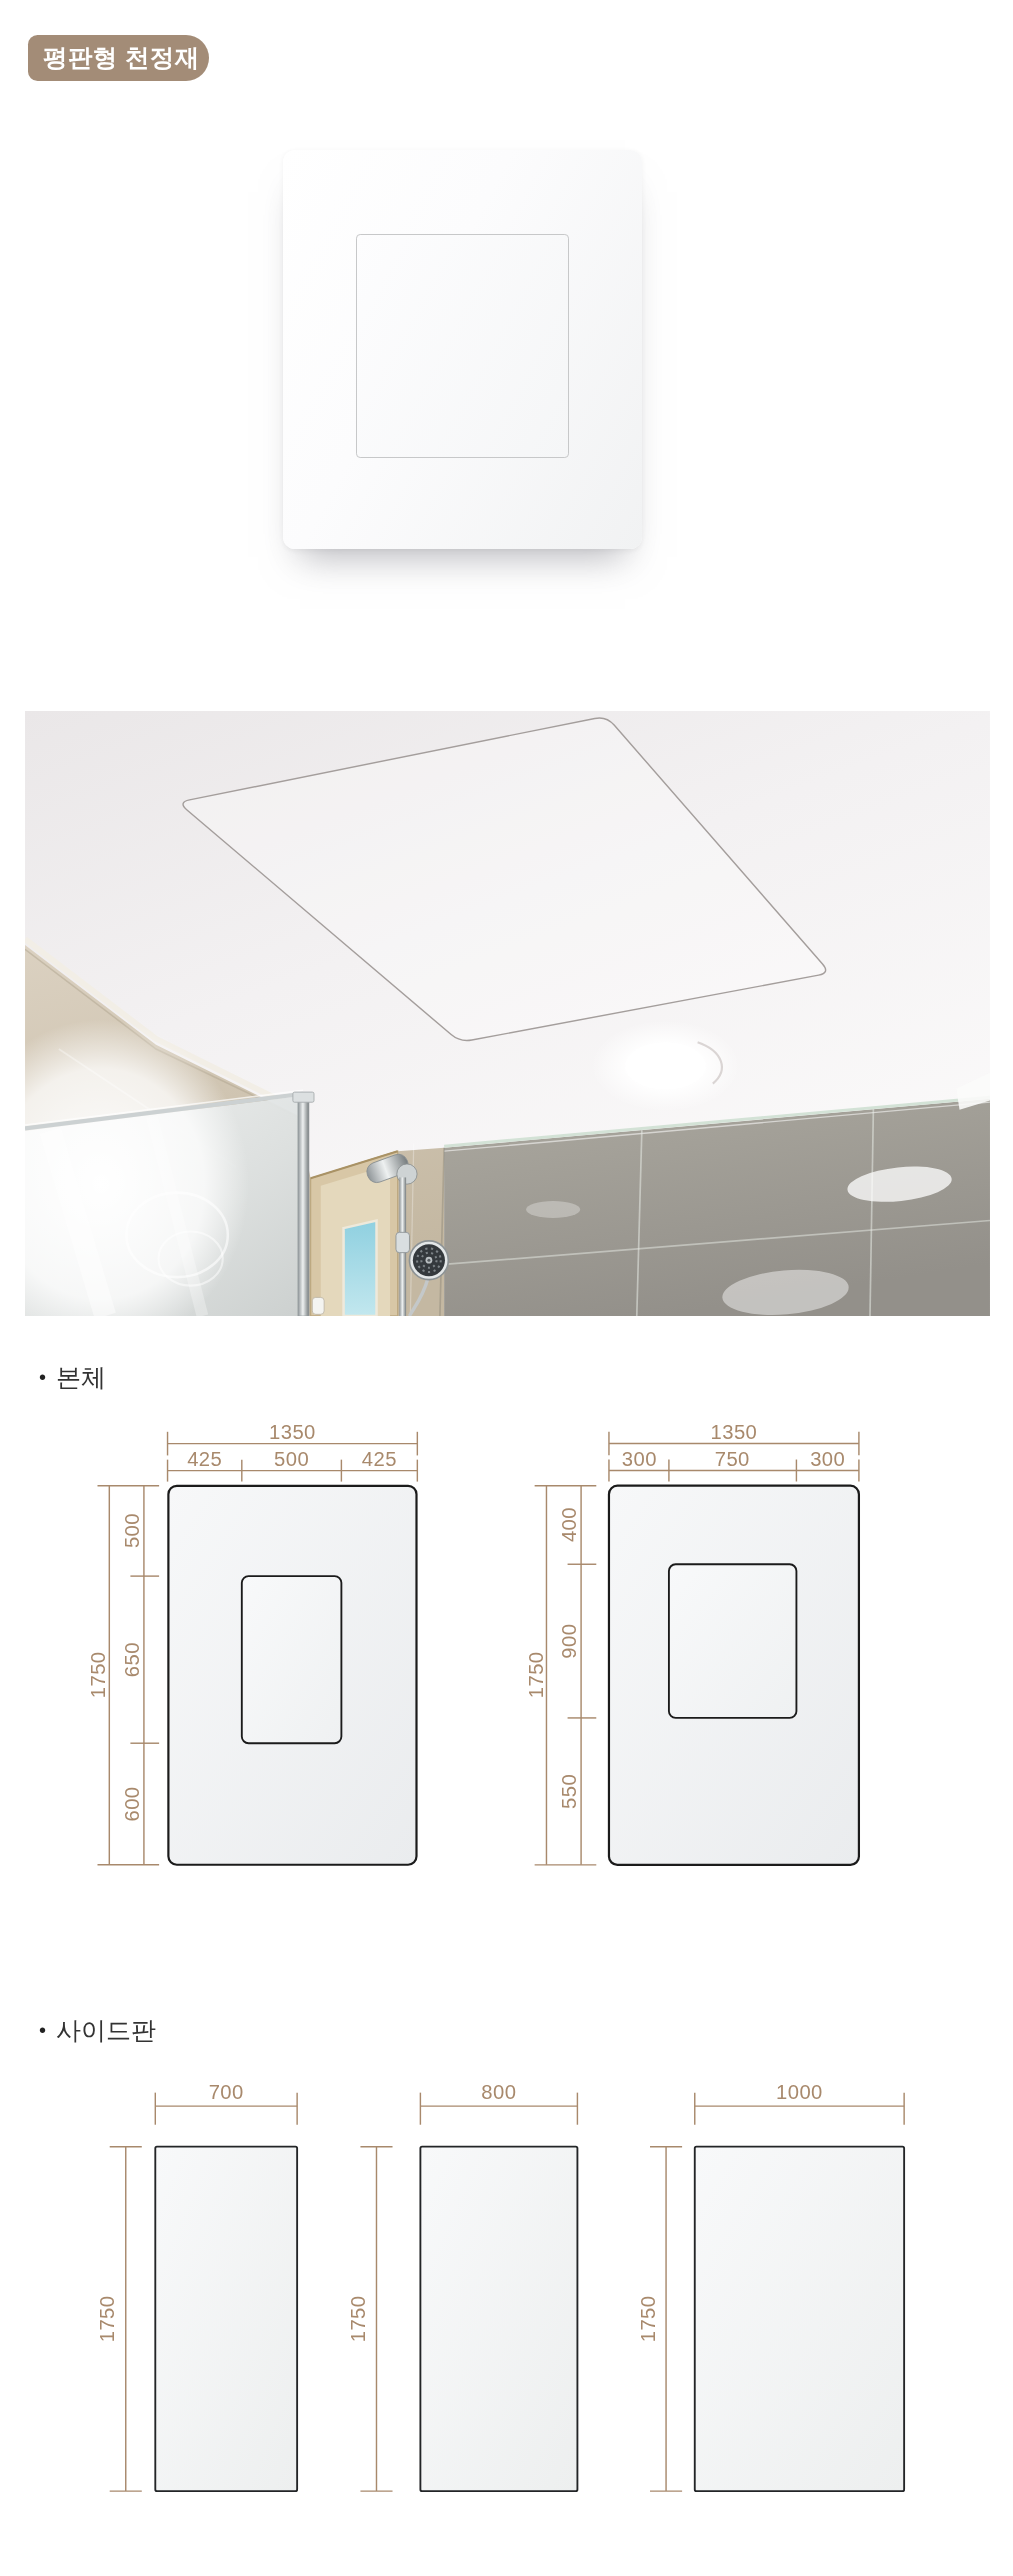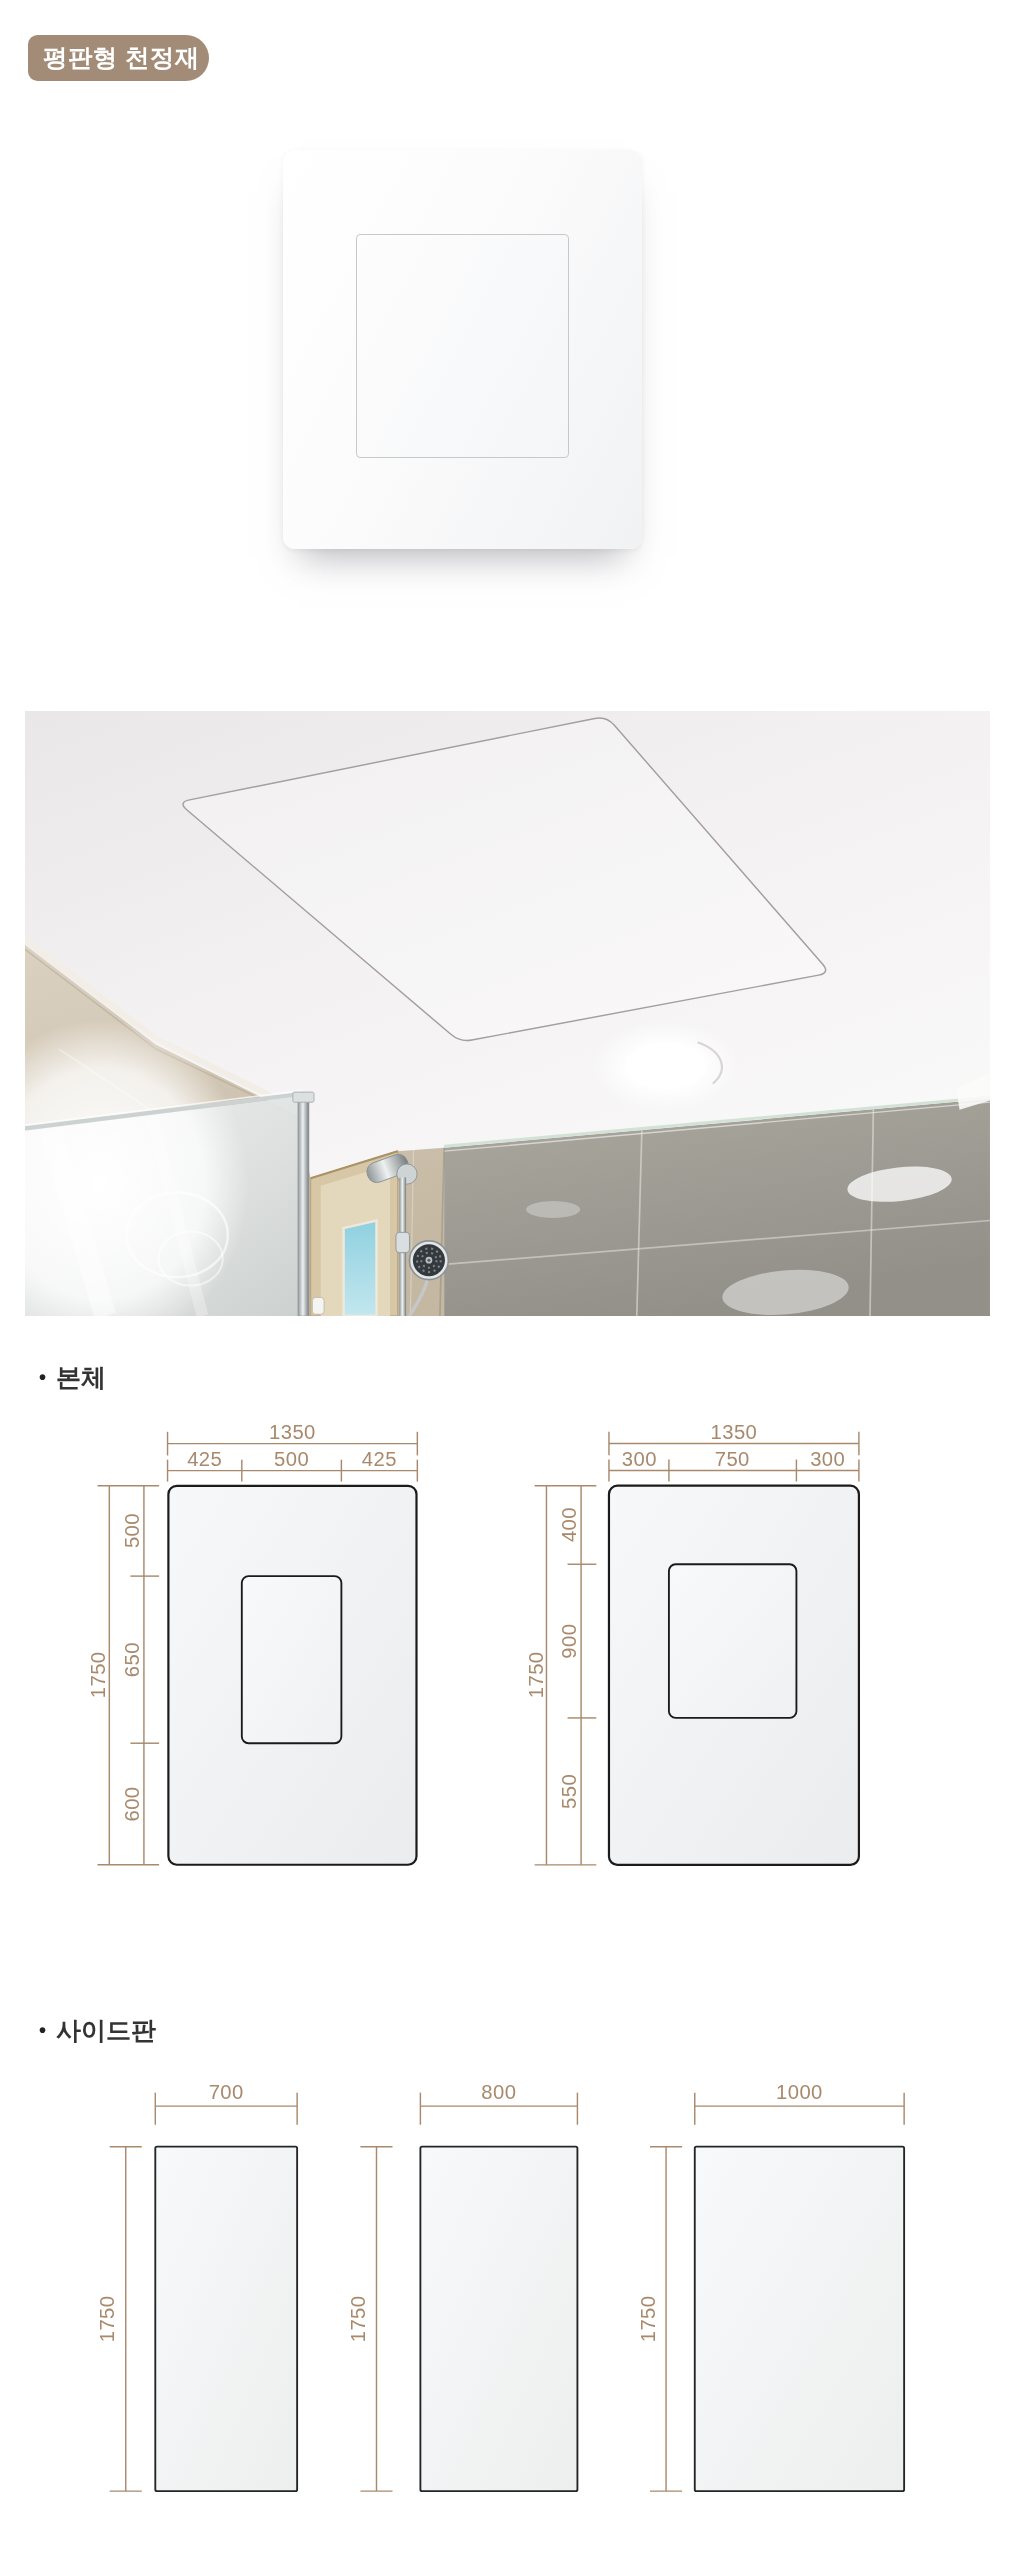--- a/index.html
+++ b/index.html
@@ -12,21 +12,21 @@
          font-size:24.5px;font-weight:bold;letter-spacing:0.4px;box-sizing:border-box;}
   
   #product-panel{position:absolute;left:283px;top:150px;width:359px;height:399px;
       border-radius:12px;
       background:linear-gradient(118deg,#ffffff 0%,#fcfcfd 40%,#f1f2f3 100%);
       box-shadow:0 25px 35px -17px rgba(125,125,135,.55),0 1.7px 5px rgba(0,0,0,.05);}
   #product-inner{position:absolute;left:73px;top:84px;width:211px;height:222px;
       border:0.8px solid #c7c8c9;border-radius:4.2px;
       background:linear-gradient(118deg,#fdfdfe 0%,#f5f6f7 100%);}
   
-  .heading{position:absolute;left:39px;color:#333;font-size:25px;font-weight:bold;}
+  .heading{position:absolute;left:39px;color:#333;font-size:25px;font-weight:normal;}
   .heading .bullet{font-size:20px;vertical-align:2.5px;margin-right:10px;color:#222;}
   
   svg{position:absolute;}
   .dim-stroke{stroke:var(--dim-color,#a8896c);stroke-width:1.7;fill:none;}
   .dim-num{fill:var(--dim-color,#a8896c);font-family:"Liberation Sans",sans-serif;
            font-size:24px;letter-spacing:0.5px;}
   .panel-rect{fill:url(#gradPanel);stroke:var(--ink,#1b1b1b);stroke-width:2.6;}
   .panel-inner{fill:url(#gradInner);stroke:var(--ink,#1b1b1b);stroke-width:2.2;}
   .side-rect{fill:url(#gradSide);stroke:#232527;stroke-width:2.2;}
 </style>

